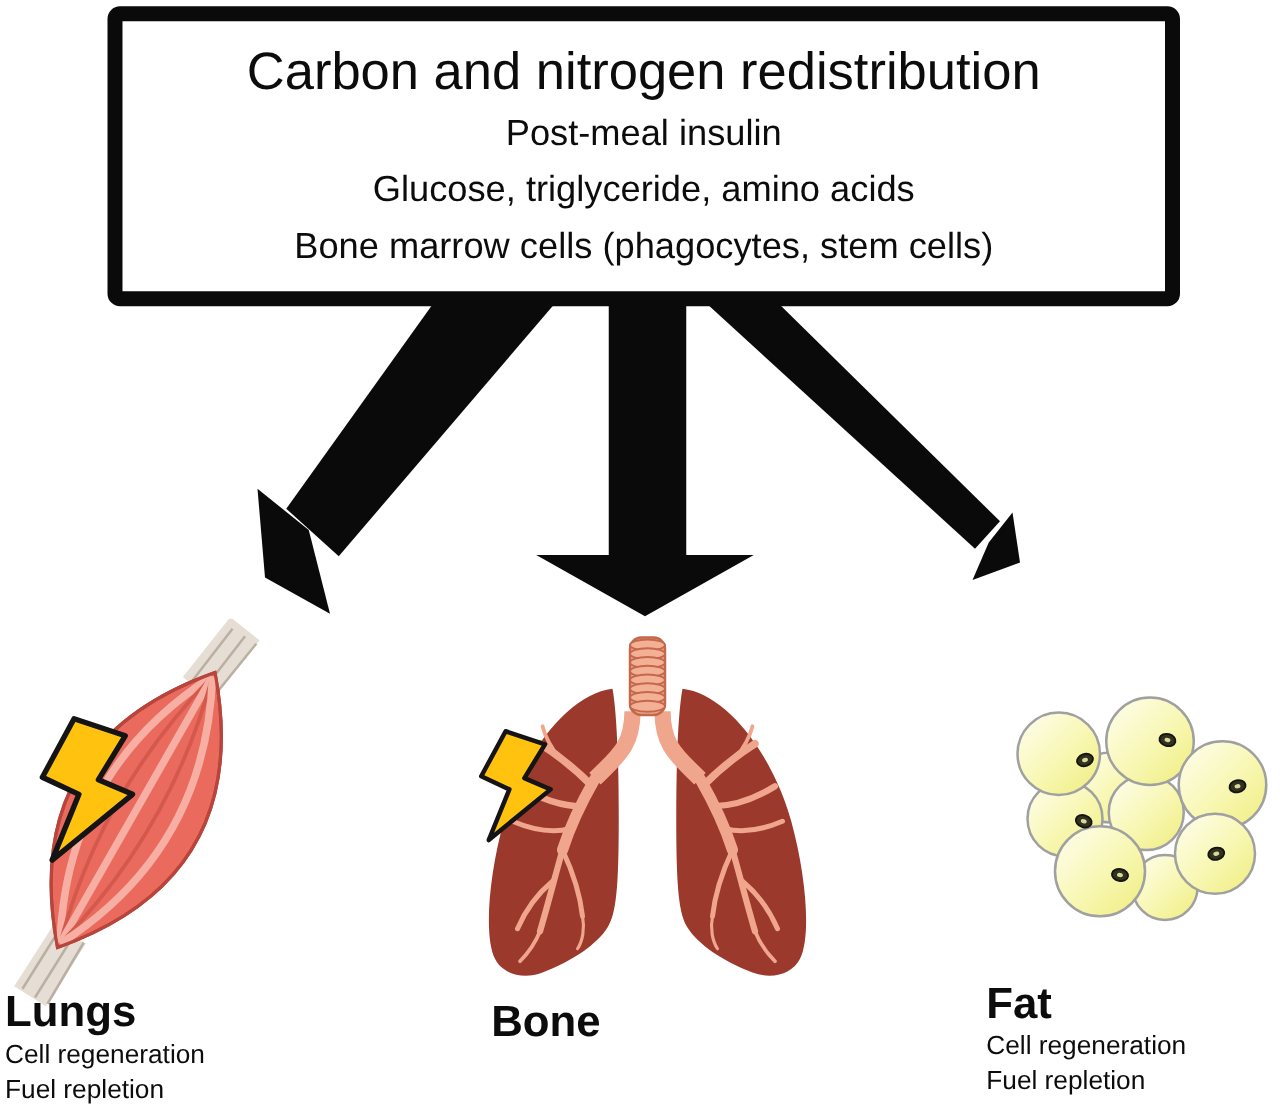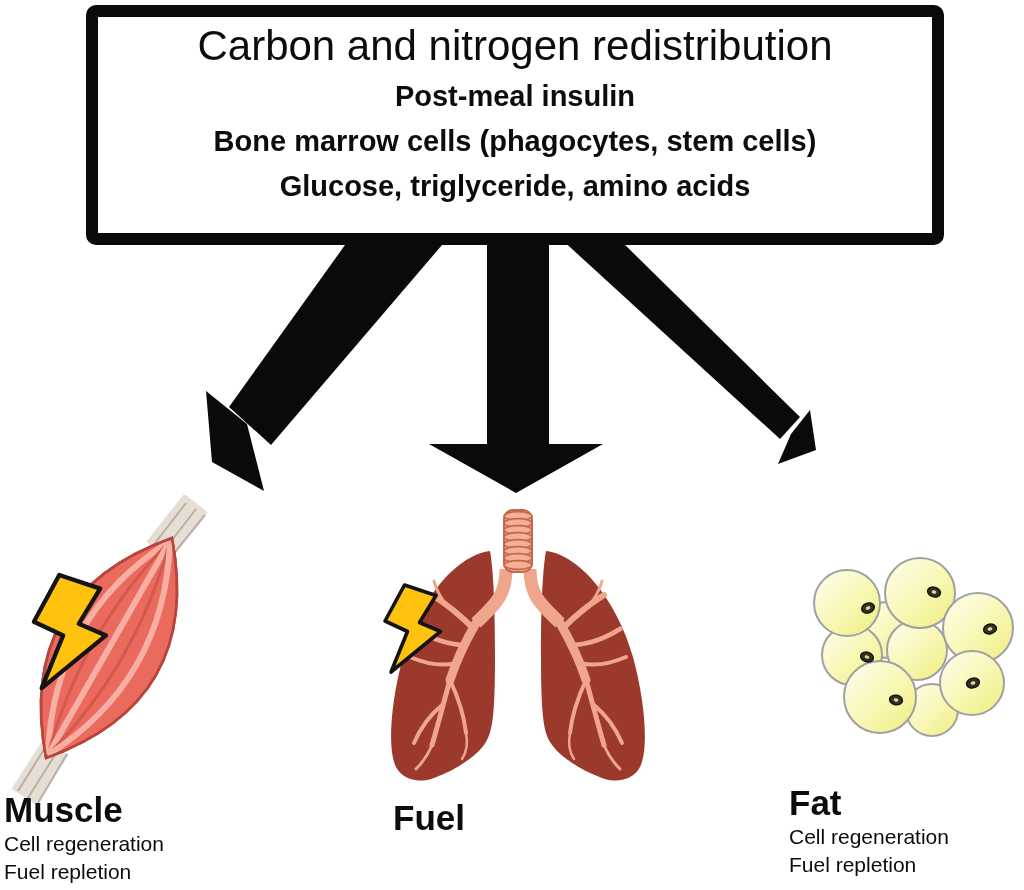--- a/index.html
+++ b/index.html
@@ -6,40 +6,40 @@
   .canvas{
     position:relative;width:1024px;height:890px;overflow:hidden;
     background:#ffffff;color:#0c0c0c;
     font-family:"Liberation Sans", sans-serif;
   }
   .abs{position:absolute;}
   
   .header-box{
     left:86px;top:5px;width:858px;height:240px;box-sizing:border-box;
     border:12px solid #0a0a0a;border-radius:10px;background:#ffffff;
-    text-align:center;
+    text-align:center;padding-top:11px;
   }
   .hb-title{font-size:42px;line-height:57px;font-weight:400;letter-spacing:0px;}
-  .hb-line{font-size:29px;line-height:45px;font-weight:700;}
+  .hb-line{font-size:29px;line-height:45px;font-weight:400;}
   
   .organ-label{line-height:1;}
   .ol-title{font-size:35px;font-weight:700;line-height:41px;}
   .ol-sub{font-size:21px;font-weight:400;line-height:28px;}
   svg{display:block;}
 </style>
 </head>
 <body>
 
 <div class="canvas">
 
   <div class="abs header-box">
     <div class="hb-title">Carbon and nitrogen redistribution</div>
     <div class="hb-line">Post-meal insulin</div>
+    <div class="hb-line">Glucose, triglyceride, amino acids</div>
     <div class="hb-line">Bone marrow cells (phagocytes, stem cells)</div>
-    <div class="hb-line">Glucose, triglyceride, amino acids</div>
   </div>
 
   <svg class="abs" style="left:0;top:0" width="1024" height="890" viewBox="0 0 1024 890">
 
     <polygon fill="#0a0a0a" points="487,238 549,238 549,444 603,444 516,493 429,444 487,444"></polygon>
 
     <g fill="#0a0a0a">
       <polygon points="350,238 229,407 271,445 448,238"></polygon>
       <polygon points="206,391 212,462 264,491 247,424"></polygon>
     </g>
@@ -179,27 +179,27 @@
         </g>
     </g>
   </svg>
 
   <div class="abs organ-label" style="left:4px;top:789px">
     <div class="ol-title"></div>
 
   </div>
 
   <div class="abs organ-label" style="left:4px;top:789px">
-    <div class="ol-title">Muscle</div>
+    <div class="ol-title">Lungs</div>
     <div class="ol-sub">Cell regeneration</div>
     <div class="ol-sub">Fuel repletion</div>
   </div>
 
   <div class="abs organ-label" style="left:393px;top:797px">
-    <div class="ol-title">Fuel</div>
+    <div class="ol-title">Bone</div>
   </div>
 
   <div class="abs organ-label" style="left:789px;top:782px">
     <div class="ol-title">Fat</div>
     <div class="ol-sub">Cell regeneration</div>
     <div class="ol-sub">Fuel repletion</div>
   </div>
 
 </div>
 

